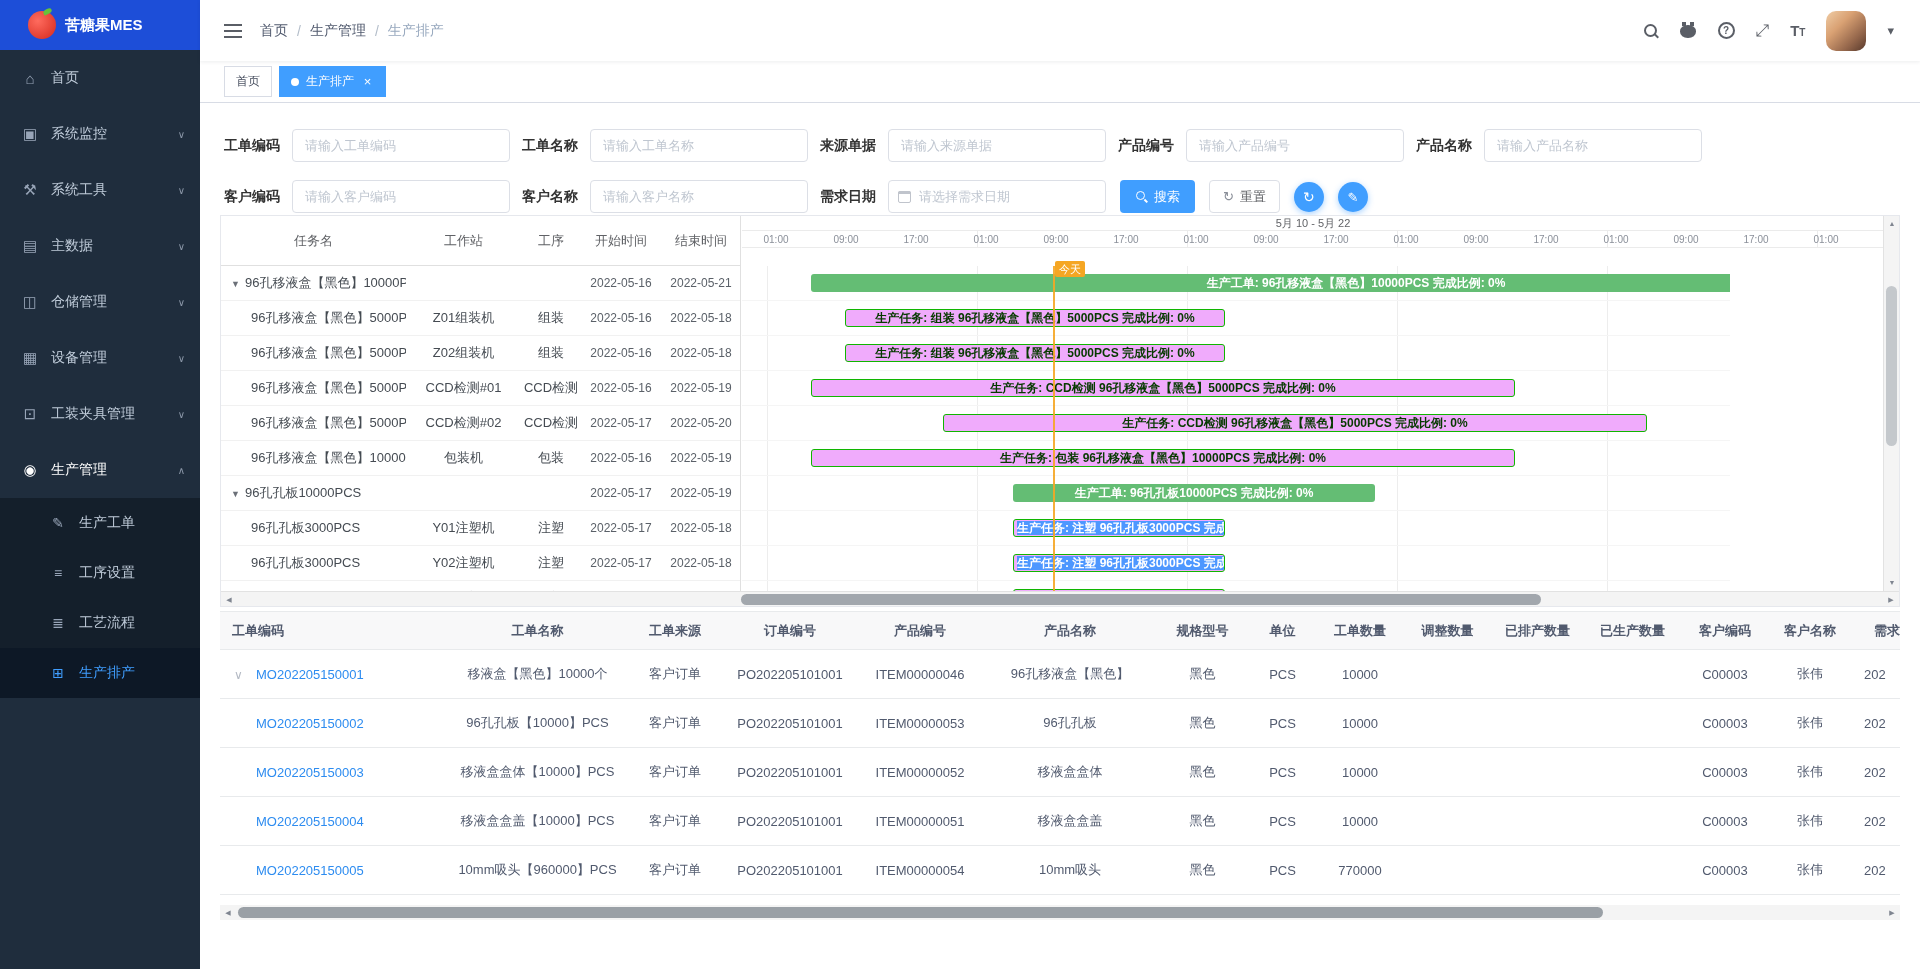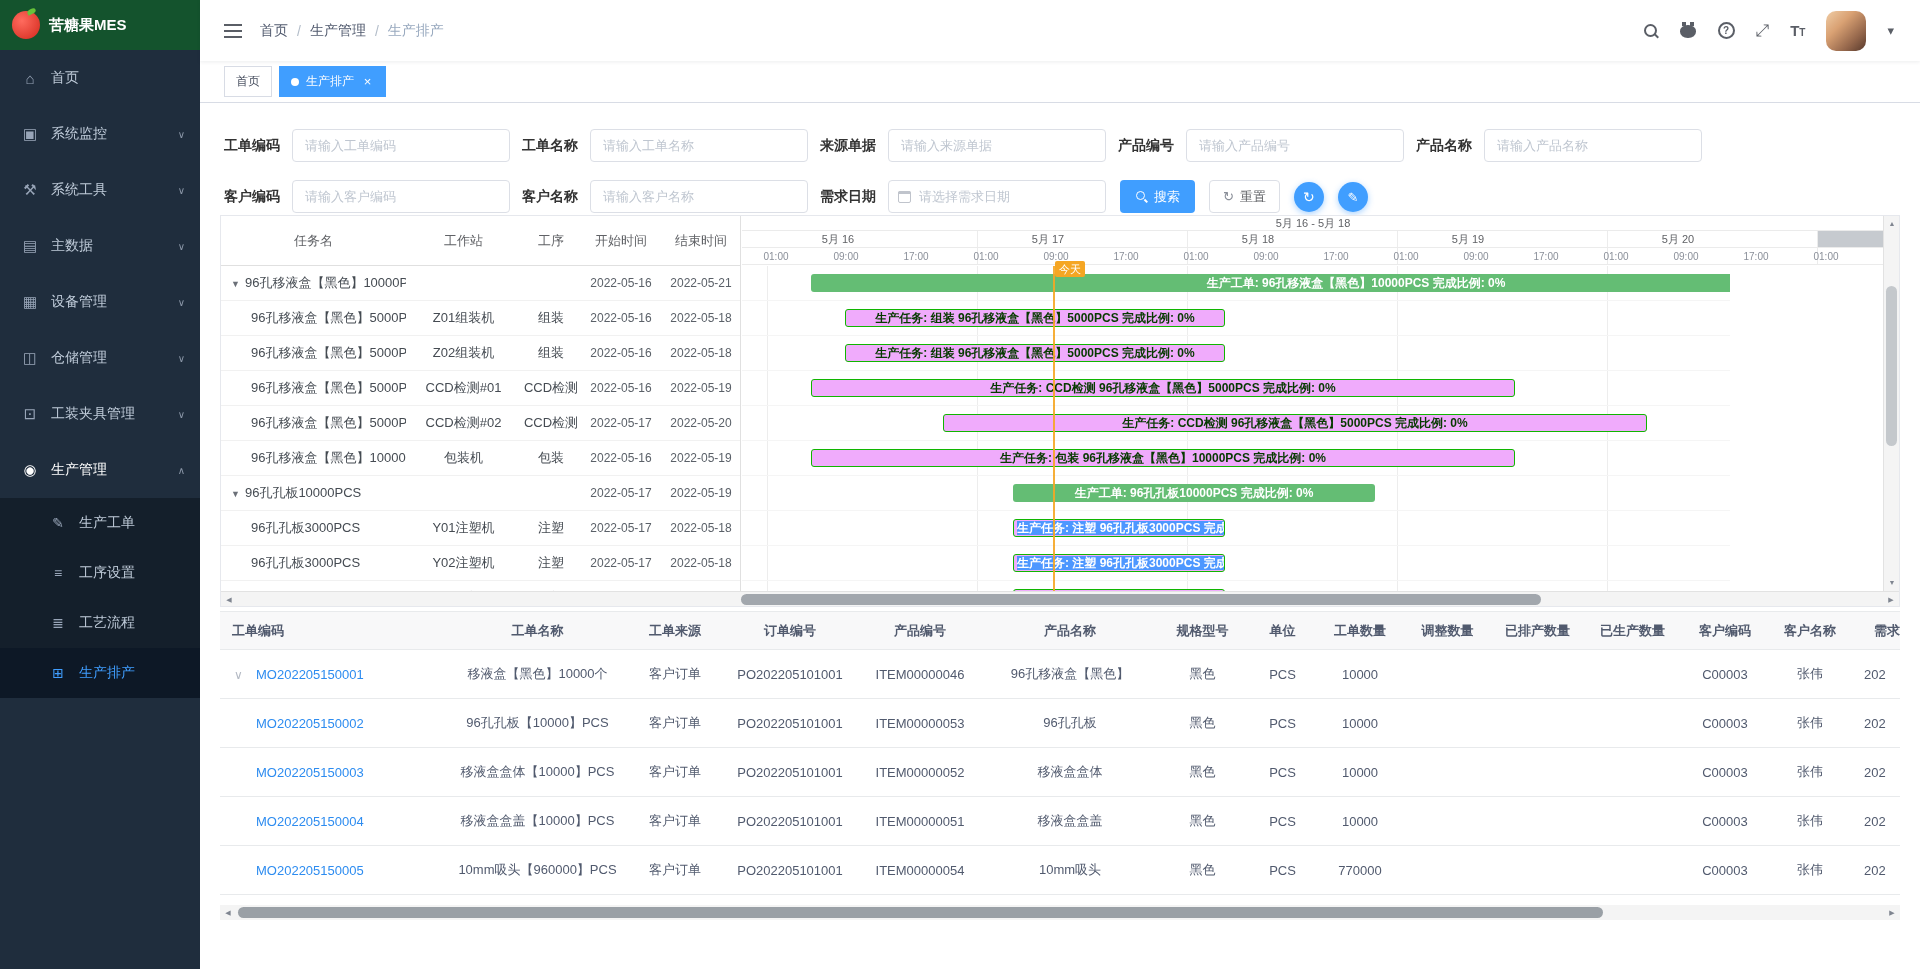--- a/index.html
+++ b/index.html
@@ -2,21 +2,21 @@
 <html><head>
 <meta charset="utf-8">
 <style>
   *{box-sizing:border-box;margin:0;padding:0}
   html,body{width:1920px;height:969px;overflow:hidden;background:#fff;
     font-family:"Liberation Sans","DejaVu Sans",sans-serif;}
   .page{position:relative;width:1920px;height:969px}
 
   
   .sidebar{position:absolute;left:0;top:0;width:200px;height:969px;background:#1f2d3d}
-  .logo-row{height:50px;display:flex;align-items:center;padding-left:12px;background:#14532d;cursor:pointer}
+  .logo-row{height:50px;display:flex;align-items:center;padding-left:28px;background:#1d4ed8;cursor:pointer}
   .logo-mark{width:28px;height:28px;border-radius:50%;background:radial-gradient(circle at 35% 35%,#ff6b5e,#d3281c);position:relative;flex:none}
   .logo-mark::after{content:"";position:absolute;top:-2px;right:4px;width:9px;height:5px;background:#67c23a;border-radius:60% 60% 60% 0;transform:rotate(-28deg)}
   .logo-title{color:#fff;font-size:15px;font-weight:bold;margin-left:9px;white-space:nowrap}
   .menu-item{height:56px;display:flex;align-items:center;padding:0 14px 0 20px;color:#bfcbd9;font-size:14px;cursor:pointer;position:relative}
   .menu-item.open{color:#fff}
   .menu-item.open .mi-icon{color:#fff}
   .mi-icon{width:20px;margin-right:11px;font-size:15px;color:#98a5b8;text-align:center;flex:none}
   .mi-label{white-space:nowrap}
   .mi-arrow{position:absolute;right:15px;font-size:10px;color:#8b97a8}
   .mi-arrow.down::before{content:"∨"}
@@ -181,27 +181,27 @@
           <span class="mi-icon ic-tools"></span>
           <span class="mi-label">系统工具</span>
           <span class="mi-arrow down"></span>
         </div>
         <div class="menu-item">
           <span class="mi-icon ic-data"></span>
           <span class="mi-label">主数据</span>
           <span class="mi-arrow down"></span>
         </div>
         <div class="menu-item">
+          <span class="mi-icon ic-warehouse"></span>
+          <span class="mi-label">仓储管理</span>
+          <span class="mi-arrow down"></span>
+        </div>
+        <div class="menu-item">
           <span class="mi-icon ic-device"></span>
           <span class="mi-label">设备管理</span>
-          <span class="mi-arrow down"></span>
-        </div>
-        <div class="menu-item">
-          <span class="mi-icon ic-warehouse"></span>
-          <span class="mi-label">仓储管理</span>
           <span class="mi-arrow down"></span>
         </div>
         <div class="menu-item">
           <span class="mi-icon ic-fixture"></span>
           <span class="mi-label">工装夹具管理</span>
           <span class="mi-arrow down"></span>
         </div>
         <div class="menu-item open">
           <span class="mi-icon ic-production"></span>
           <span class="mi-label">生产管理</span>
@@ -409,34 +409,21 @@
               <span class="g-cell c80 dt">2022-05-18</span>
             </div>
             <div class="g-lrow">
               <span class="g-cell name child">96孔孔板3000PCS</span>
               <span class="g-cell c115">Y03注塑机</span>
               <span class="g-cell c60">注塑</span>
             </div>
           </div>
       </div>
       <div class="g-right">
-        <div class="g-range">5月 16 - 5月 18</div>
-        <div class="g-days" id="gdays">
-            <span class="g-day" style="left: 56px;">5月 16</span>
-            <span class="g-day" style="left: 266px;">5月 17</span>
-            <span class="g-day" style="left: 476px;">5月 18</span>
-            <span class="g-day" style="left: 686px;">5月 19</span>
-            <span class="g-day" style="left: 896px;">5月 20</span>
-            <span class="g-gray" style="left: 1075px; width: 67px;"></span>
-            <span class="hdr-vline" style="left: 235px;"></span>
-            <span class="hdr-vline" style="left: 445px;"></span>
-            <span class="hdr-vline" style="left: 655px;"></span>
-            <span class="hdr-vline" style="left: 865px;"></span>
-            <span class="hdr-vline" style="left: 1075px;"></span>
-          </div>
+        <div class="g-range">5月 10 - 5月 22</div>
         <div class="g-hours" id="ghours">
             <span class="hdr-vline" style="left: 235px;"></span>
             <span class="hdr-vline" style="left: 445px;"></span>
             <span class="hdr-vline" style="left: 655px;"></span>
             <span class="hdr-vline" style="left: 865px;"></span>
             <span class="hdr-vline" style="left: 1075px;"></span>
             <span class="g-hour" style="left: 14px;">01:00</span>
             <span class="g-hour" style="left: 84px;">09:00</span>
             <span class="g-hour" style="left: 154px;">17:00</span>
             <span class="g-hour" style="left: 224px;">01:00</span>

